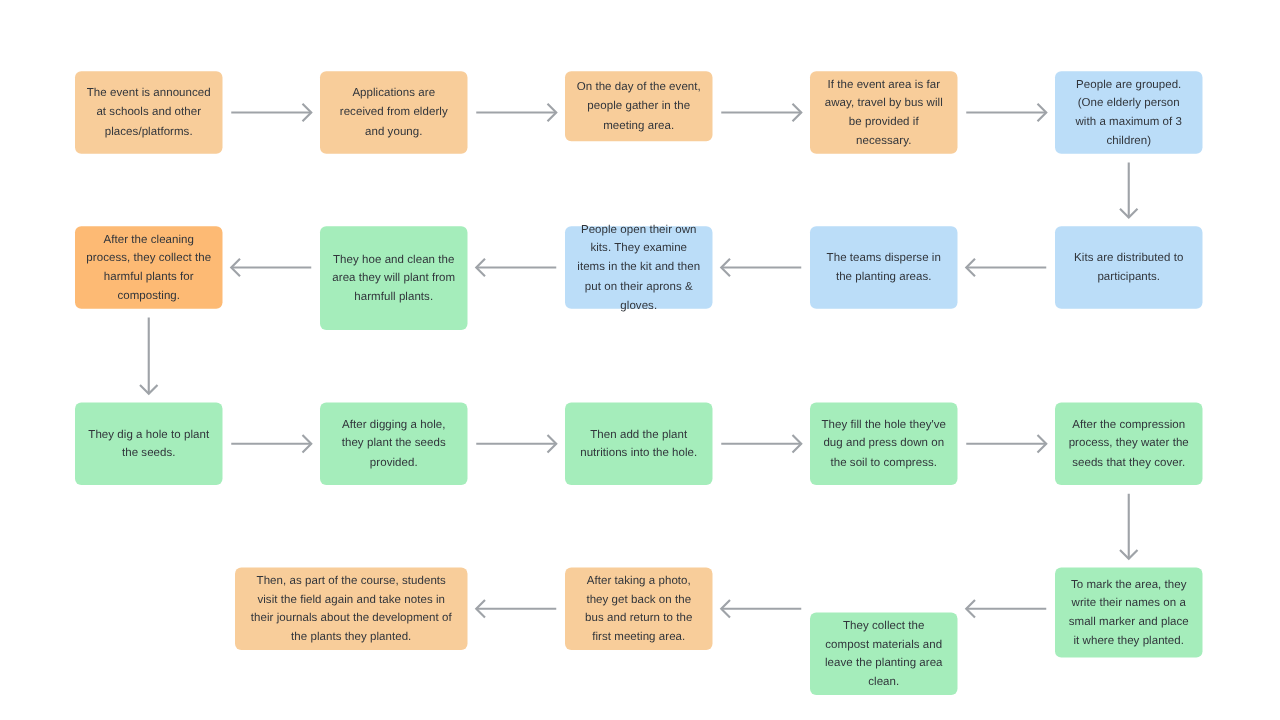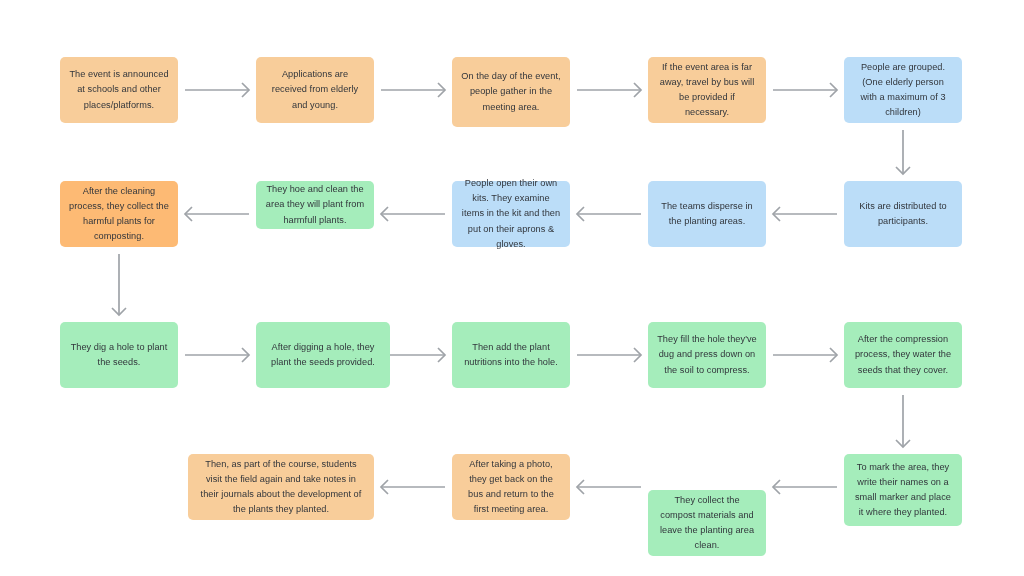--- a/index.html
+++ b/index.html
@@ -101,48 +101,48 @@
       <line x1="445" y1="487" x2="381" y2="487" class="edge-line"></line>
       <path d="M 388 480 L 381 487 L 388 494" class="edge-head"></path>
     </svg>
   <div id="node-layer">
       <div class="node" style="left: 60px; top: 57px; width: 118px; height: 66px; background: rgb(248, 205, 154);">
         <span>The event is announced at schools and other places/platforms.</span>
       </div>
       <div class="node" style="left: 256px; top: 57px; width: 118px; height: 66px; background: rgb(248, 205, 154);">
         <span>Applications are received from elderly and young.</span>
       </div>
-      <div class="node" style="left: 452px; top: 57px; width: 118px; height: 70px; background: rgb(248, 205, 154);">
+      <div class="node" style="left: 452px; top: 57px; width: 118px; height: 56px; background: rgb(248, 205, 154);">
         <span>On the day of the event, people gather in the meeting area.</span>
       </div>
       <div class="node" style="left: 648px; top: 57px; width: 118px; height: 66px; background: rgb(248, 205, 154);">
         <span>If the event area is far away, travel by bus will be provided if necessary.</span>
       </div>
       <div class="node" style="left: 844px; top: 57px; width: 118px; height: 66px; background: rgb(187, 221, 248);">
         <span>People are grouped. (One elderly person with a maximum of 3 children)</span>
       </div>
       <div class="node" style="left: 844px; top: 181px; width: 118px; height: 66px; background: rgb(187, 221, 248);">
         <span>Kits are distributed to participants.</span>
       </div>
       <div class="node" style="left: 648px; top: 181px; width: 118px; height: 66px; background: rgb(187, 221, 248);">
         <span>The teams disperse in the planting areas.</span>
       </div>
       <div class="node" style="left: 452px; top: 181px; width: 118px; height: 66px; background: rgb(187, 221, 248);">
         <span>People open their own kits. They examine items in the kit and then put on their aprons &amp; gloves.</span>
       </div>
-      <div class="node" style="left: 256px; top: 181px; width: 118px; height: 48px; background: rgb(165, 237, 187);">
+      <div class="node" style="left: 256px; top: 181px; width: 118px; height: 83px; background: rgb(165, 237, 187);">
         <span>They hoe and clean the area they will plant from harmfull plants.</span>
       </div>
       <div class="node" style="left: 60px; top: 181px; width: 118px; height: 66px; background: #fdba74;">
         <span>After the cleaning process, they collect the harmful plants for composting.</span>
       </div>
       <div class="node" style="left: 60px; top: 322px; width: 118px; height: 66px; background: rgb(165, 237, 187);">
         <span>They dig a hole to plant the seeds.</span>
       </div>
-      <div class="node" style="left: 256px; top: 322px; width: 134px; height: 66px; background: rgb(165, 237, 187);">
+      <div class="node" style="left: 256px; top: 322px; width: 118px; height: 66px; background: rgb(165, 237, 187);">
         <span>After digging a hole, they plant the seeds provided.</span>
       </div>
       <div class="node" style="left: 452px; top: 322px; width: 118px; height: 66px; background: rgb(165, 237, 187);">
         <span>Then add the plant nutritions into the hole.</span>
       </div>
       <div class="node" style="left: 648px; top: 322px; width: 118px; height: 66px; background: rgb(165, 237, 187);">
         <span>They fill the hole they've dug and press down on the soil to compress.</span>
       </div>
       <div class="node" style="left: 844px; top: 322px; width: 118px; height: 66px; background: rgb(165, 237, 187);">
         <span>After the compression process, they water the seeds that they cover.</span>

